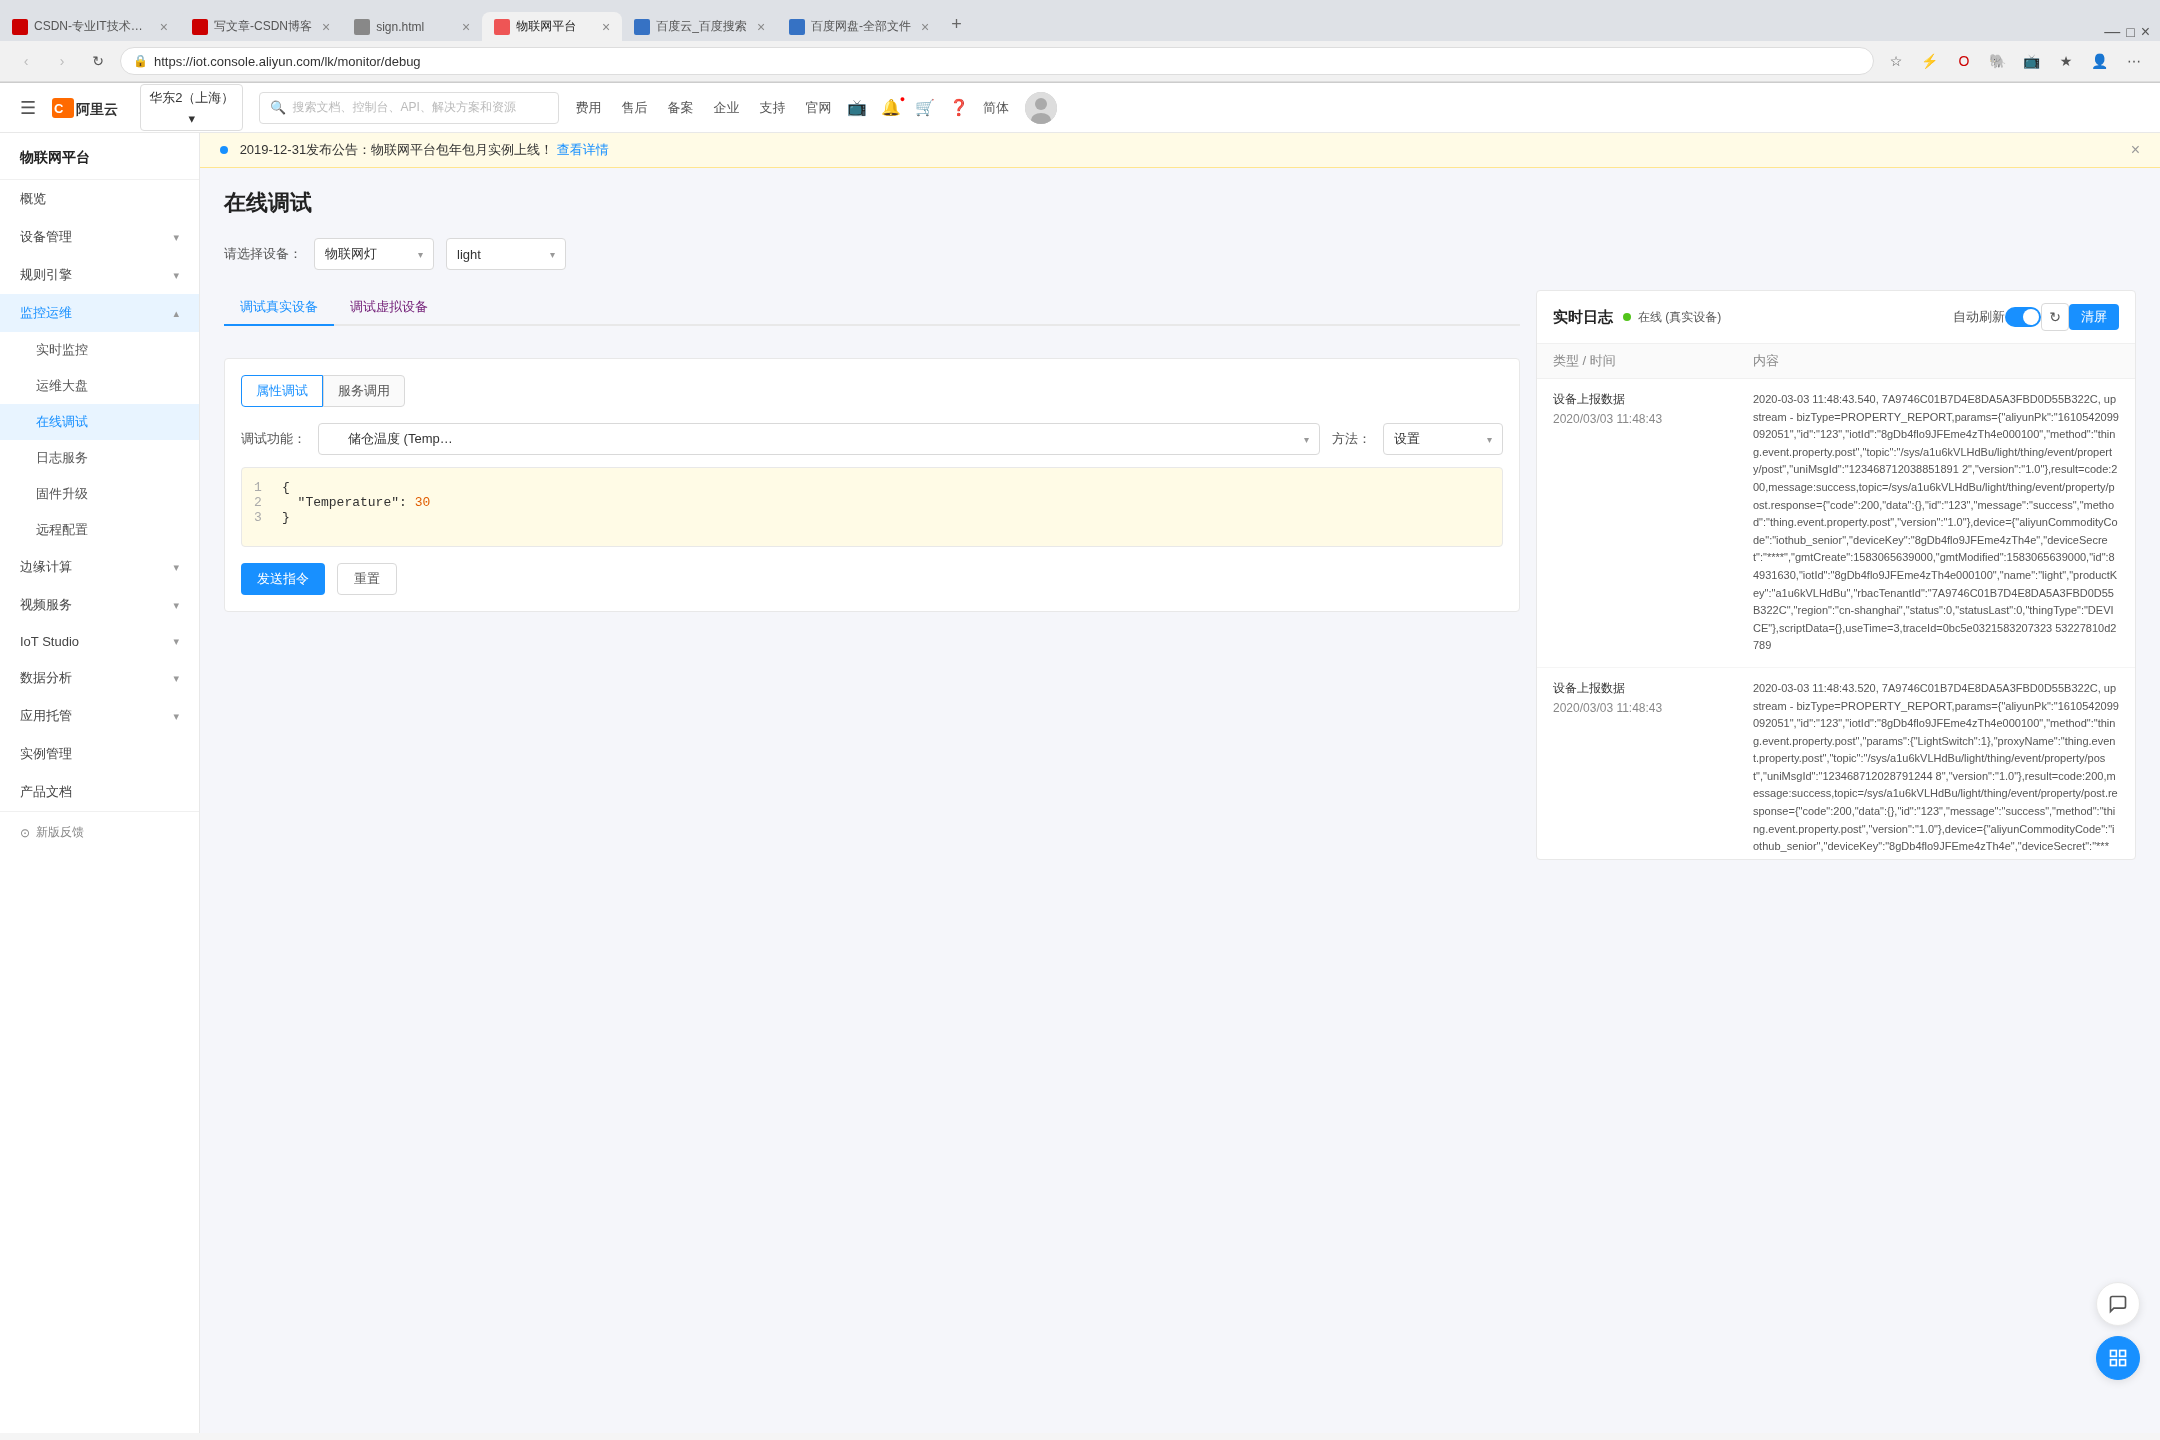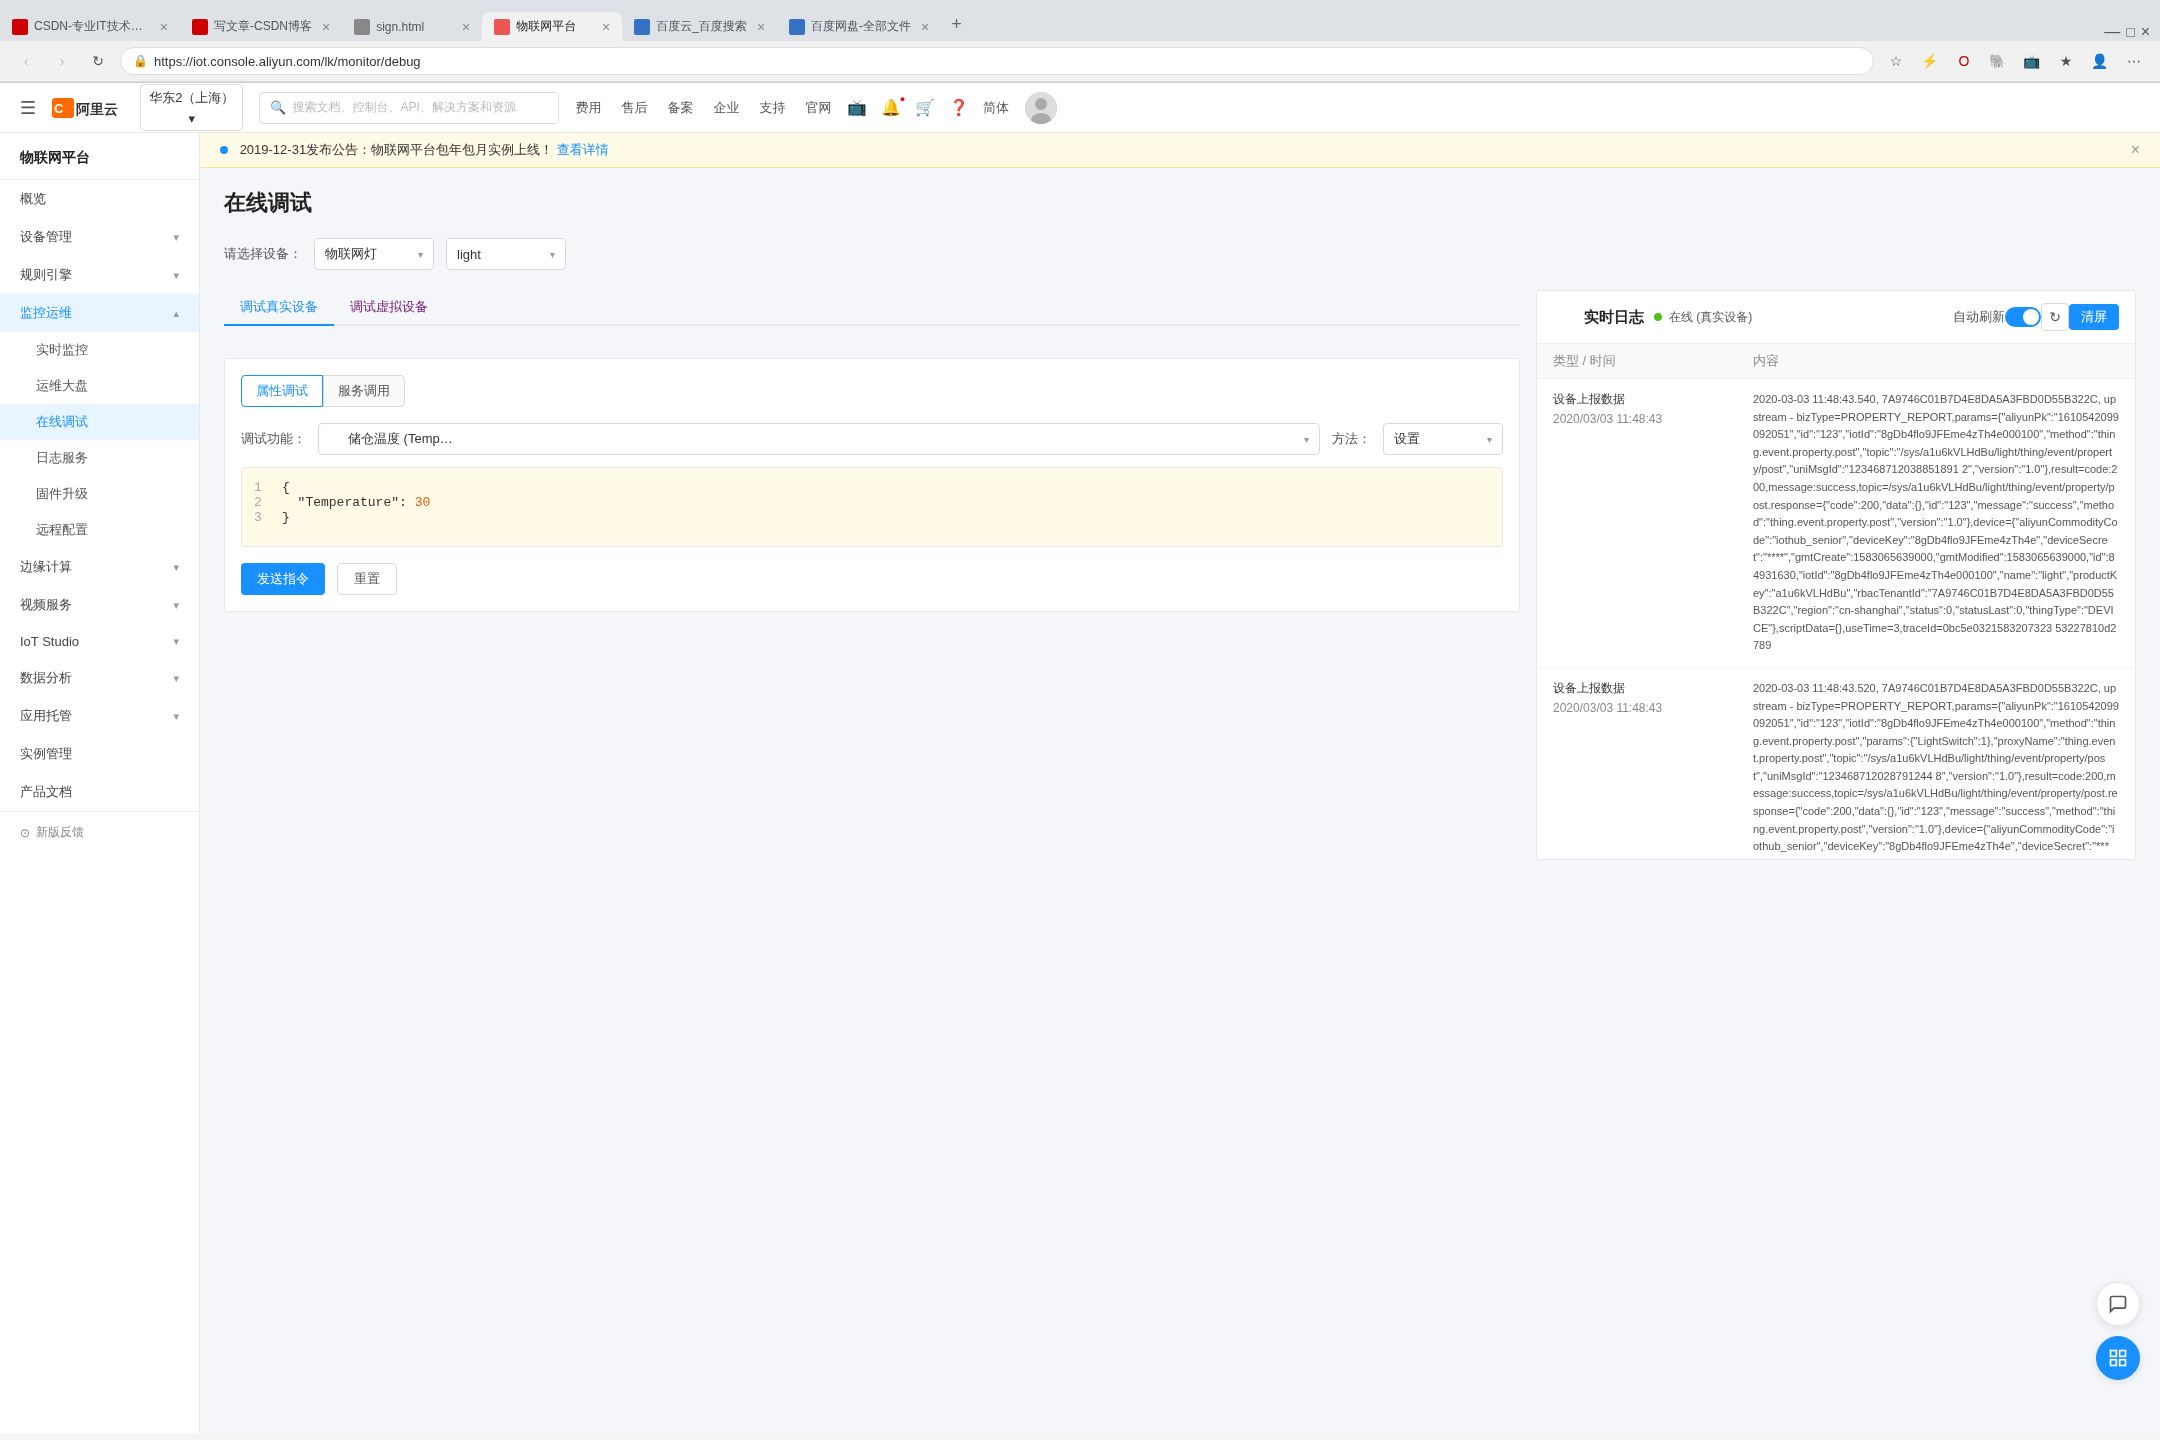--- a/index.html
+++ b/index.html
@@ -90,21 +90,21 @@
     .code-content .key { color: #333; }
     .code-content .val { color: #e05c00; }
 
     .action-btns { display: flex; gap: 12px; margin-top: 16px; }
     .btn-primary { background: #1890ff; color: #fff; border: none; border-radius: 4px; padding: 6px 16px; font-size: 13px; cursor: pointer; }
     .btn-default { background: #fff; color: #555; border: 1px solid #d9d9d9; border-radius: 4px; padding: 6px 16px; font-size: 13px; cursor: pointer; }
 
     
     .log-panel { background: #fff; border: 1px solid #e8e8e8; border-radius: 4px; }
     .log-header { display: flex; align-items: center; padding: 12px 16px; border-bottom: 1px solid #f0f0f0; gap: 10px; }
-    .log-title { font-size: 15px; font-weight: 600; color: #222; margin-left: 31px; }
+    .log-title { font-size: 15px; font-weight: 600; color: #222; }
     .log-status { display: flex; align-items: center; gap: 7px; font-size: 12px; }
     .status-dot { width: 8px; height: 8px; border-radius: 50%; background: #52c41a; display: inline-block; }
     .log-status-text { color: #555; }
     .log-actions { display: flex; align-items: center; gap: 0; margin-left: auto; }
     .auto-refresh-label { font-size: 13px; color: #555; }
     .toggle { width: 36px; height: 20px; background: #1890ff; border-radius: 10px; position: relative; cursor: pointer; }
     .toggle-knob { width: 16px; height: 16px; background: #fff; border-radius: 50%; position: absolute; top: 2px; right: 2px; }
     .refresh-btn { width: 28px; height: 28px; border: 1px solid #d9d9d9; border-radius: 4px; display: flex; align-items: center; justify-content: center; cursor: pointer; font-size: 14px; color: #555; }
     .clear-btn { background: #1890ff; color: #fff; border: none; border-radius: 4px; padding: 4px 12px; font-size: 13px; cursor: pointer; }
 

